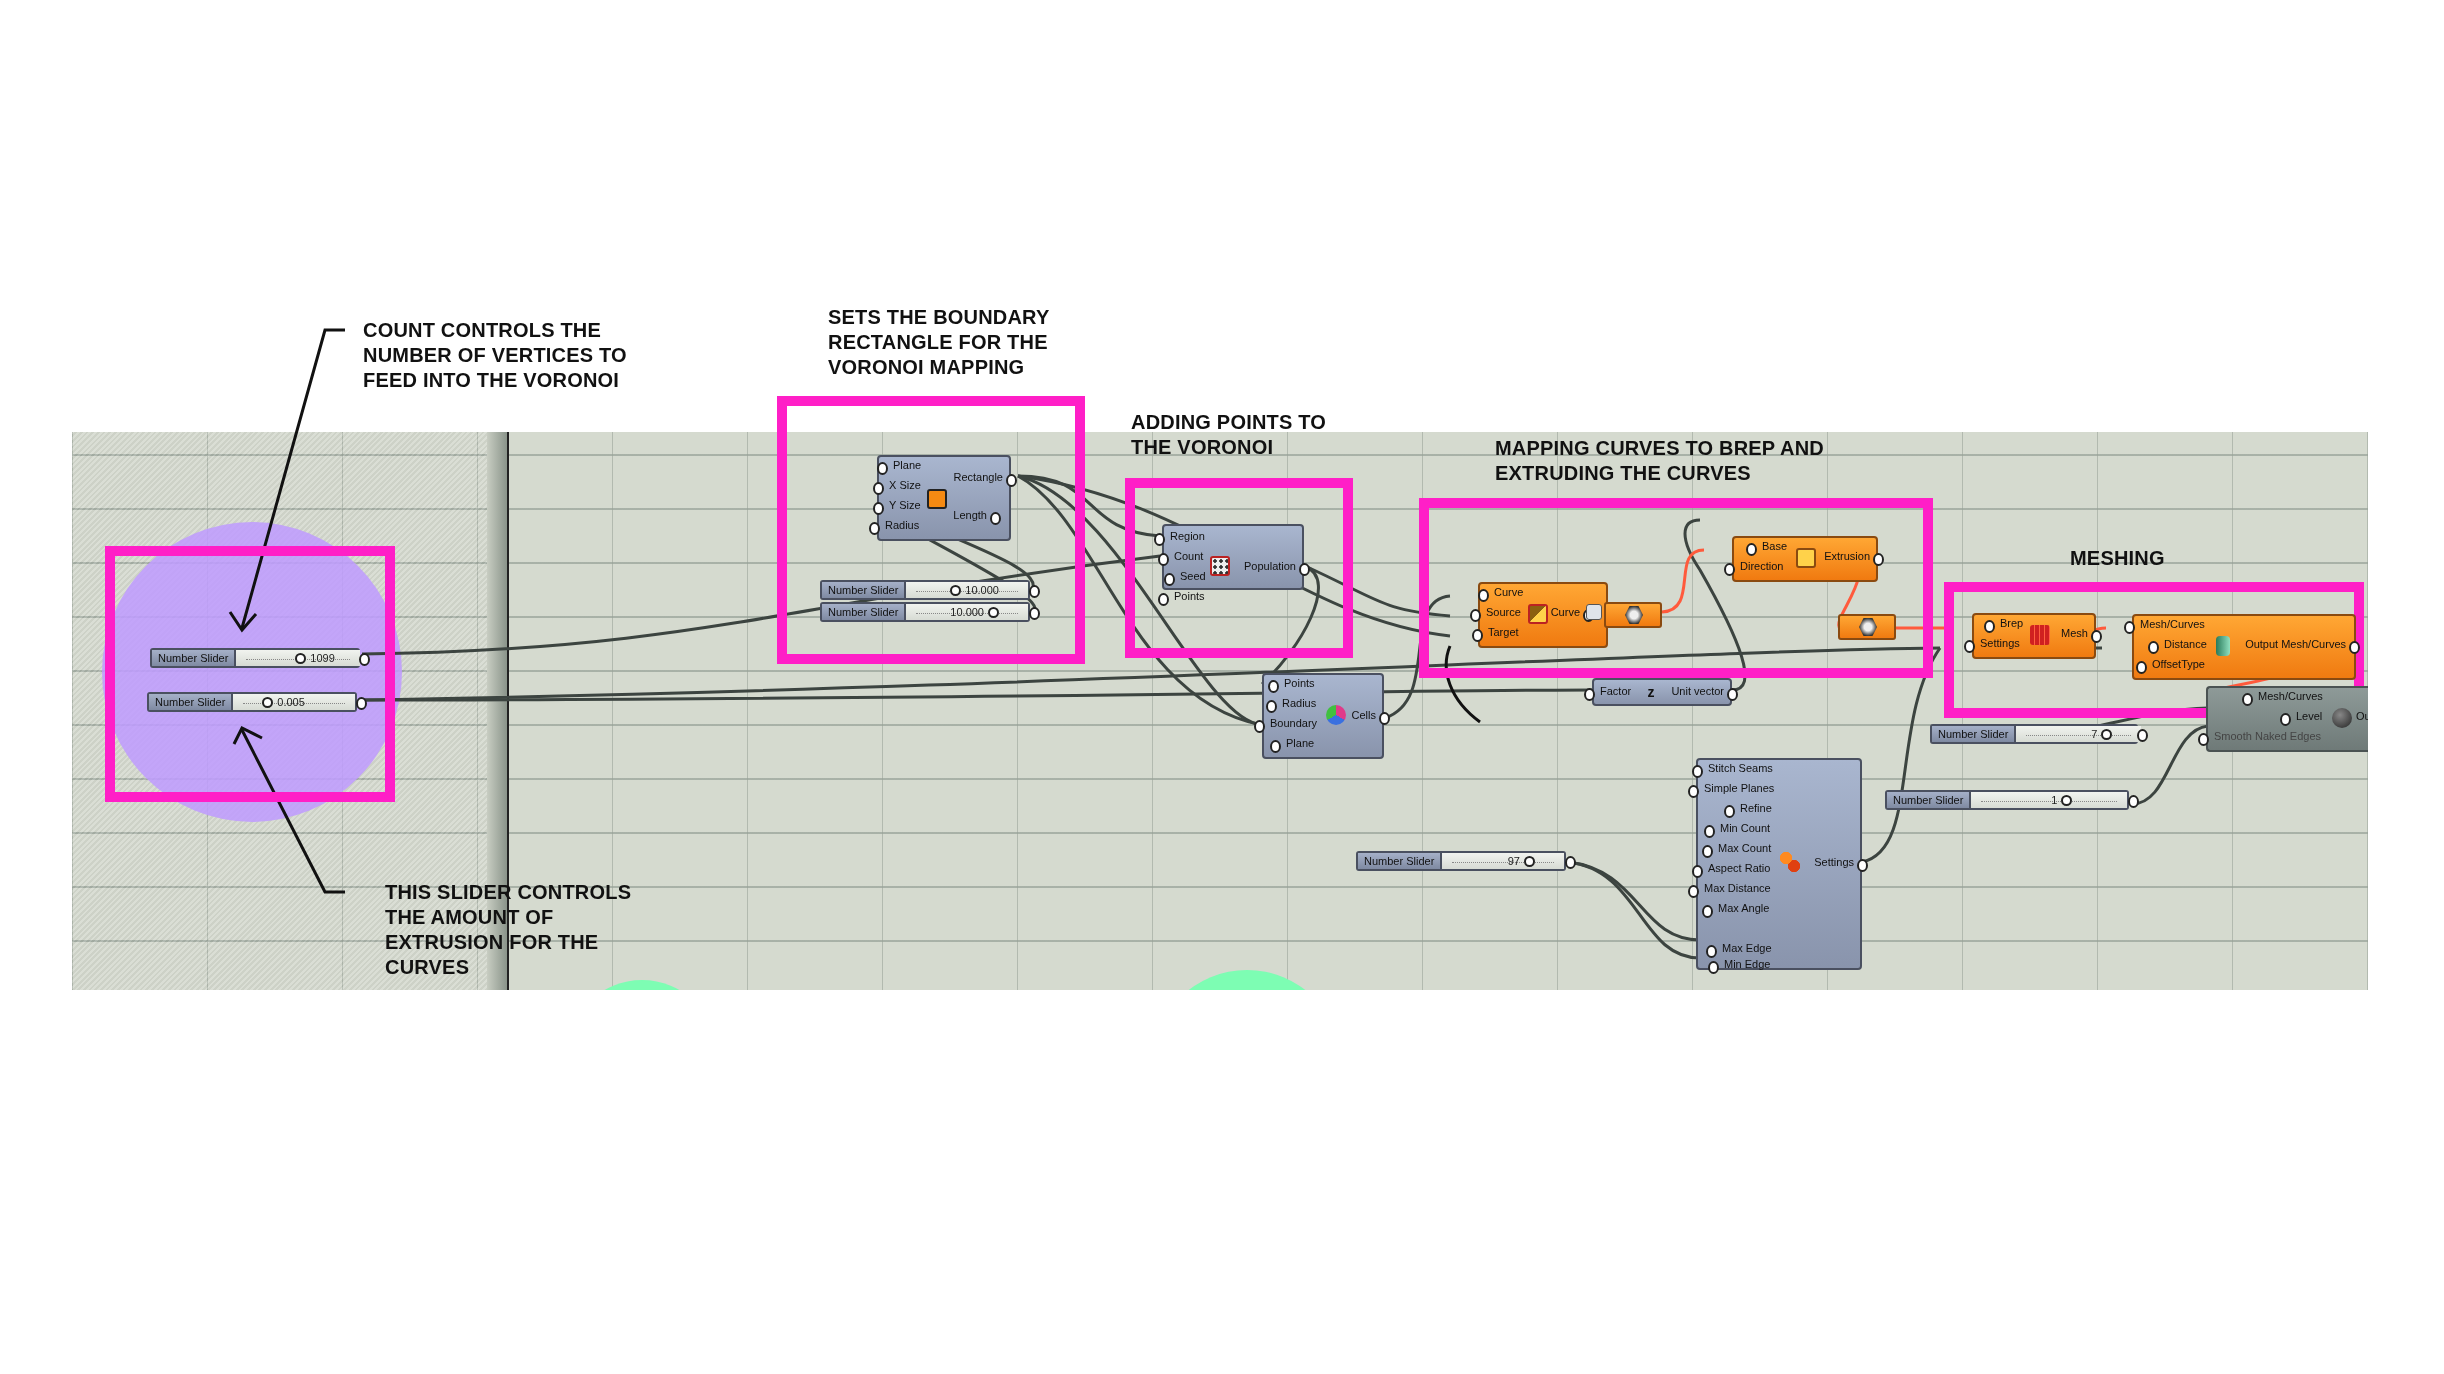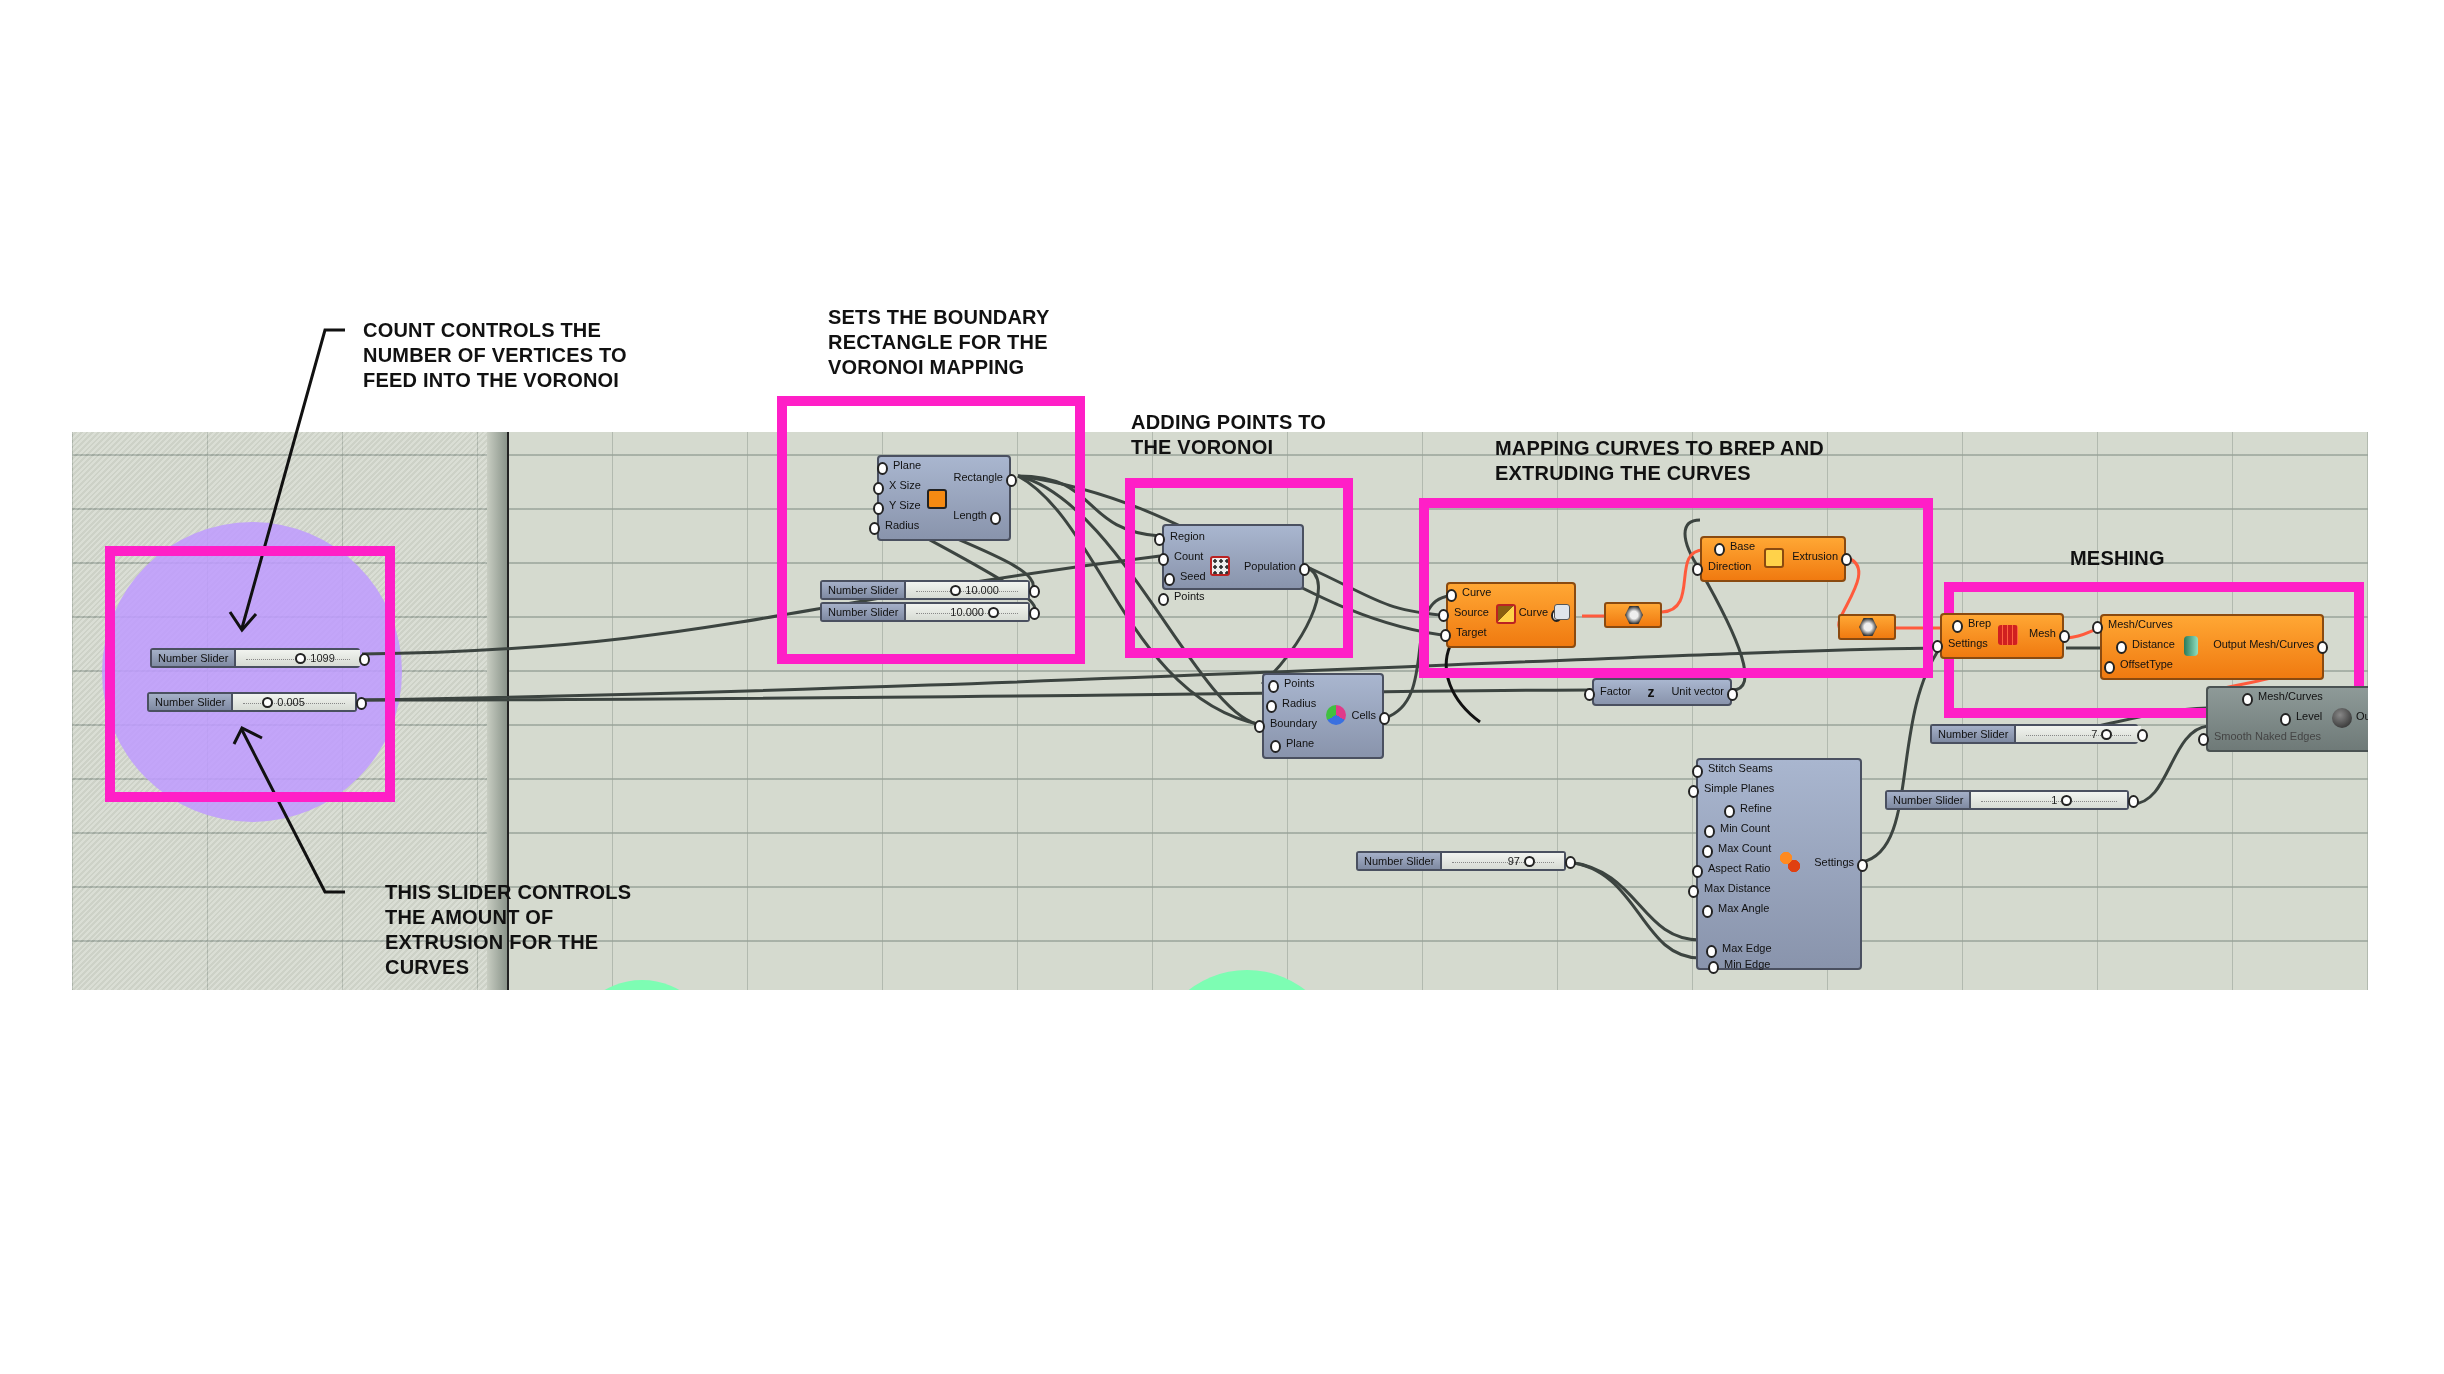--- a/index.html
+++ b/index.html
@@ -9,21 +9,21 @@
       linear-gradient(to right, rgba(150,160,150,0.55) 1px, transparent 1px),
       linear-gradient(to bottom, rgba(150,160,150,0.7) 2px, transparent 2px);
     background-size: 135px 100%, 100% 54px; background-position: 0 0, 0 22px; }
   .hatch { position:absolute; left:0; top:0; width:435px; height:558px;
     background: repeating-linear-gradient(135deg, rgba(255,255,255,0.12) 0 2px, rgba(0,0,0,0.04) 2px 4px); }
   .sep { position:absolute; left:415px; top:0; width:20px; height:558px; background:linear-gradient(to right, #c8cdc2, #8a948a); border-right:2px solid #222; }
   .wires { position:absolute; left:0; top:0; width:2444px; height:1374px; pointer-events:none; }
   .note { position:absolute; font-weight:bold; color:#111; font-size:20px; line-height:25px; letter-spacing:0.2px; text-transform:uppercase; }
   .hl { position:absolute; border:10px solid #ff1fc7; box-sizing:border-box; }
   .comp { position:absolute; background:linear-gradient(#a9b6cf, #8994ac); border:2px solid #4a5060; border-radius:4px; box-sizing:border-box; font-size:11px; color:#111; }
-  .comp.orange { background:linear-gradient(#ffa734, #f07a10); border-color:#8a4a10; }
+  .comp.orange { background:linear-gradient(#ffa734, #f07a10); border-color:#8a4a10;margin-left:32px; }
   .comp.grey { background:linear-gradient(#8e9a98, #6f7a78); border-color:#4a5252; }
   .port { position:absolute; font-size:11px; white-space:nowrap; }
   .port.in::before { content:""; position:absolute; left:-16px; top:3px; width:7px; height:9px; border:2px solid #222; border-radius:50%; background:#fff; }
   .outp::after { content:""; position:absolute; right:-14px; top:3px; width:7px; height:9px; border:2px solid #222; border-radius:50%; background:#fff; }
   .icon { position:absolute; width:20px; height:20px; border-radius:3px; box-sizing:border-box; }
   .slider { position:absolute; height:20px; display:flex; border:2px solid #4a5060; border-radius:3px; box-sizing:border-box; font-size:11px; }
   .slider .lbl { background:linear-gradient(#a5b0c8,#7f8aa2); padding:0 6px; display:flex; align-items:center; border-right:2px solid #4a5060; color:#111; white-space:nowrap; }
   .slider .track { flex:1; background:linear-gradient(#f1f3ef,#d7dbd4); position:relative; display:flex; align-items:center; padding:0 25px; color:#222; }
   .slider .track::before { content:""; position:absolute; left:10px; right:10px; top:9px; border-top:1px dotted #888; }
   .slider .knob { display:inline-block; width:7px; height:7px; border:2px solid #222; border-radius:50%; background:#fff; margin:0 4px; position:relative; z-index:1; }

